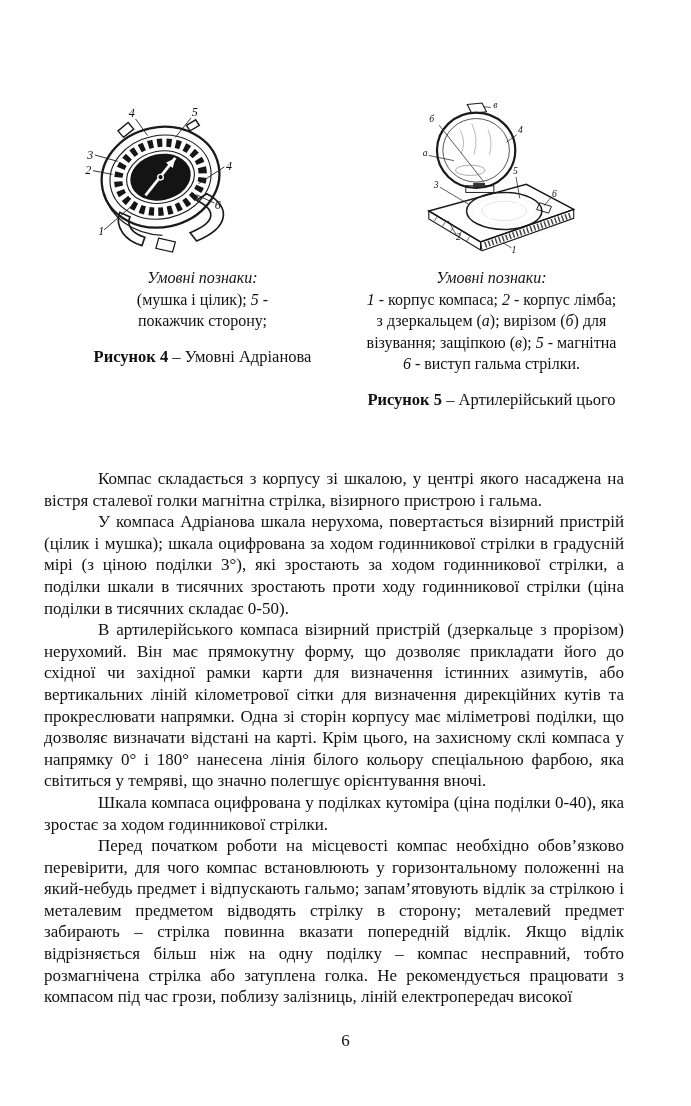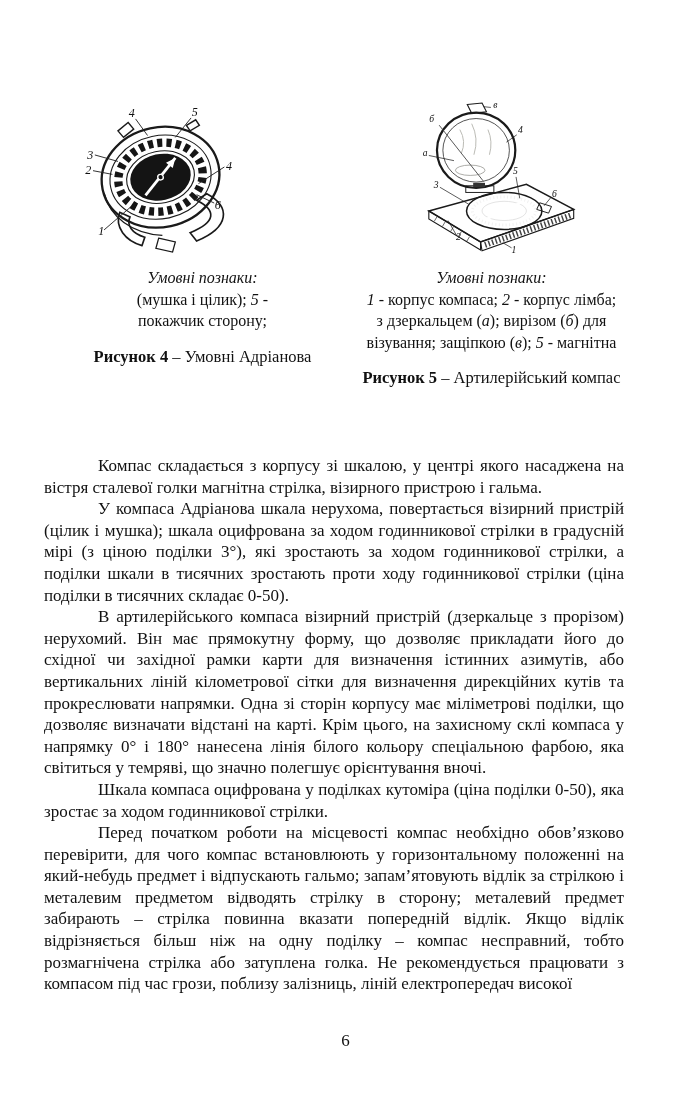--- a/index.html
+++ b/index.html
@@ -16,21 +16,21 @@
   .fig-col { width:289px; margin:0; display:flex; flex-direction:column; align-items:center; }
   .fig-art { height:164px; display:flex; align-items:center; justify-content:center; margin-bottom:6px; }
   .fig-art-1 svg { transform:translateX(-36px); }
   .fig-art-2 svg { transform:translateX(10px); }
   .legend { text-align:center; font-size:16px; line-height:21.5px; }
   .legend-title { font-style:italic; }
   .fig-caption { margin-top:15px; font-size:16.5px; text-align:center; white-space:nowrap; }
   .fig-caption b { font-weight:bold; }
   
   .body-text {
-    position:absolute; top:455px; left:44px; width:580px;
+    position:absolute; top:468px; left:44px; width:580px;
     font-size:17px; line-height:21.6px; text-align:justify;
   }
   .body-text p { margin:0; text-indent:54px; }
   .page-number {
     position:absolute; top:1031px; left:0; width:100%;
     text-align:center; font-size:17px;
   }
   
   .line { stroke:#1a1a1a; fill:none; }
   .mark {
@@ -142,29 +142,30 @@
           <text class="mark" x="186" y="131">6</text>
           <text class="mark" x="56" y="190">2</text>
           <text class="mark" x="131" y="207">1</text>
         </svg>
       </div>
       <div class="legend">
         <div class="legend-title">Умовні познаки:</div>
         <div class="legend-line"><i>1</i> - корпус компаса; <i>2</i> - корпус лімба;</div>
         <div class="legend-line">з дзеркальцем (<i>а</i>); вирізом (<i>б</i>) для</div>
         <div class="legend-line">візування; защіпкою (<i>в</i>); <i>5</i> - магнітна</div>
+        <div class="legend-line"><i>6</i> - виступ гальма стрілки.</div>
       </div>
-      <figcaption class="fig-caption"><b>Рисунок 5</b><span> – Артилерійський компас</span></figcaption>
+      <figcaption class="fig-caption"><b>Рисунок 5</b><span> – Артилерійський цього</span></figcaption>
     </figure>
 
   </div>
 
   <div class="body-text">
     <p>Компас складається з корпусу зі шкалою, у центрі якого насаджена на вістря сталевої голки магнітна стрілка, візирного пристрою і гальма.</p>
     <p>У компаса Адріанова шкала нерухома, повертається візирний пристрій (цілик і мушка); шкала оцифрована за ходом годинникової стрілки в градусній мірі (з ціною поділки 3°), які зростають за ходом годинникової стрілки, а поділки шкали в тисячних зростають проти ходу годинникової стрілки (ціна поділки в тисячних складає 0-50).</p>
     <p>В артилерійського компаса візирний пристрій (дзеркальце з прорізом) нерухомий. Він має прямокутну форму, що дозволяє прикладати його до східної чи західної рамки карти для визначення істинних азимутів, або вертикальних ліній кілометрової сітки для визначення дирекційних кутів та прокреслювати напрямки. Одна зі сторін корпусу має міліметрові поділки, що дозволяє визначати відстані на карті. Крім цього, на захисному склі компаса у напрямку 0° і 180° нанесена лінія білого кольору спеціальною фарбою, яка світиться у темряві, що значно полегшує орієнтування вночі.</p>
-    <p>Шкала компаса оцифрована у поділках кутоміра (ціна поділки 0-50), яка зростає за ходом годинникової стрілки.</p>
+    <p>Шкала компаса оцифрована у поділках кутоміра (ціна поділки 0-40), яка зростає за ходом годинникової стрілки.</p>
     <p>Перед початком роботи на місцевості компас необхідно обов’язково перевірити, для чого компас встановлюють у горизонтальному положенні на який-небудь предмет і відпускають гальмо; запам’ятовують відлік за стрілкою і металевим предметом відводять стрілку в сторону; металевий предмет забирають – стрілка повинна вказати попередній відлік. Якщо відлік відрізняється більш ніж на одну поділку – компас несправний, тобто розмагнічена стрілка або затуплена голка. Не рекомендується працювати з компасом під час грози, поблизу залізниць, ліній електропередач високої</p>
   </div>
 
   <div class="page-number">6</div>
 
 </div>
 
 </body></html>

